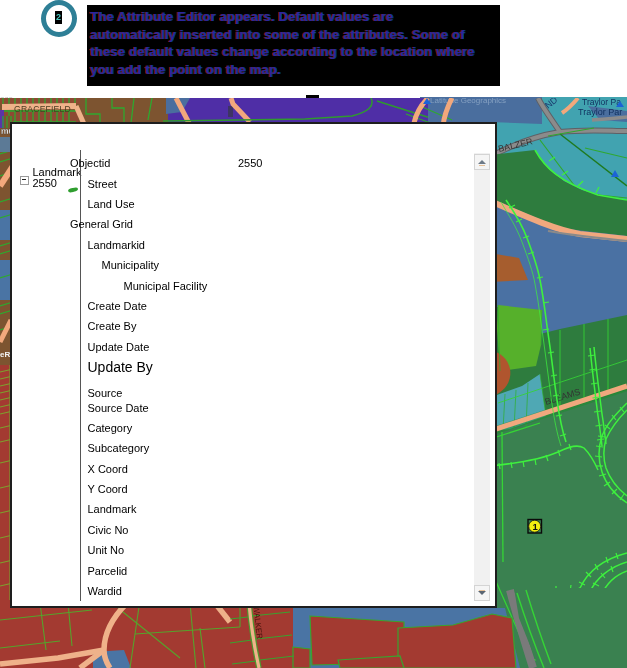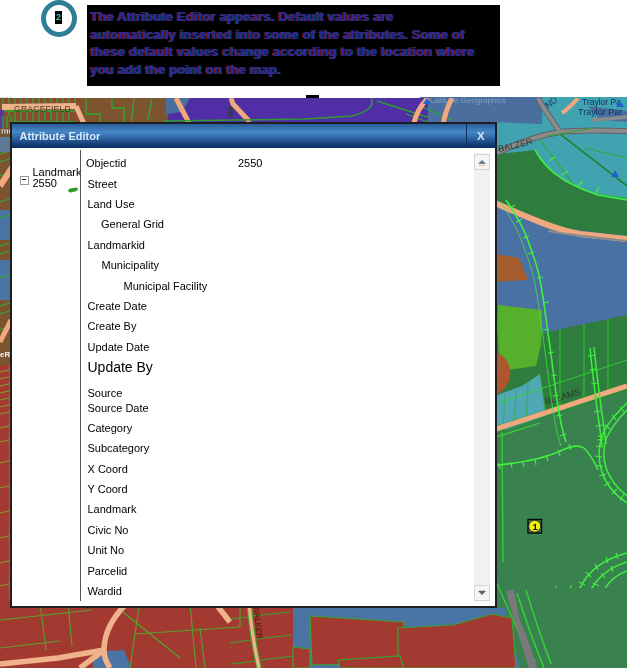--- a/index.html
+++ b/index.html
@@ -330,38 +330,33 @@
   <g stroke="#3aa32f" stroke-width="1.1" fill="none">
     <path d="M230 521 L248 519 M252 518 L290 514"></path>
     <path d="M230 545 L252 542 M256 541 L292 537"></path>
     <path d="M232 566 L256 563 M260 562 L294 558"></path>
   </g>
   <text x="253.5" y="508" font-size="8" fill="#47150c" transform="rotate(84 253.5 508)" font-family="Liberation Sans">WALKER</text>
 </svg>
 
 <div class="abs" style="left:10px;top:122px;width:483px;height:481.5px;background:#fff;border:2px solid #1e1e1e;">
 
-  <div class="abs" style="left:0;top:0;width:483px;height:24px;background:linear-gradient(180deg,#2a5d9b 0%,#4688c8 33%,#2c5f9e 62%,#113a72 88%,#0c2e60 100%);">
-    <div style="position:absolute;left:7.5px;top:0px;height:24px;line-height:24px;font-size:11px;font-weight:bold;color:#d8eafa;">Attribute Editor</div>
-    <div style="position:absolute;left:454px;top:0;width:1px;height:24px;background:#0d2c5e;"></div>
-    <div style="position:absolute;left:465px;top:0px;height:24px;line-height:24px;font-size:11.5px;font-weight:bold;color:#cfe6f8;">X</div>
-  </div>
 
   <div class="abs" style="left:8px;top:51.5px;width:7px;height:7px;border:1px solid #9a9a9a;background:#fff;"></div>
   <div class="abs" style="left:9.5px;top:55px;width:4px;height:1px;background:#222;"></div>
   <div class="abs" style="left:20.5px;top:42.5px;font-size:11px;line-height:11.6px;color:#000;">Landmark<br>2550</div>
   <div class="abs" style="left:55.5px;top:63.5px;width:9.5px;height:3.6px;background:#2f9e2f;border-radius:50%;transform:rotate(-14deg);"></div>
 
   <div class="abs" style="left:68.3px;top:26px;width:1px;height:451px;background:#555;"></div>
 
   <div id="rows">
-    <div class="abs" style="left:74px;top:33.3px;font-size:11px;line-height:13px;color:#000;">Objectid</div>
+    <div class="abs" style="left:58px;top:33.3px;font-size:11px;line-height:13px;color:#000;">Objectid</div>
     <div class="abs" style="left:75.5px;top:53.7px;font-size:11px;line-height:13px;color:#000;">Street</div>
     <div class="abs" style="left:75.5px;top:74.0px;font-size:11px;line-height:13px;color:#000;">Land Use</div>
-    <div class="abs" style="left:89px;top:94.4px;font-size:11px;line-height:13px;color:#000;">General Grid</div>
+    <div class="abs" style="left:58px;top:94.4px;font-size:11px;line-height:13px;color:#000;">General Grid</div>
     <div class="abs" style="left:75.5px;top:114.7px;font-size:11px;line-height:13px;color:#000;">Landmarkid</div>
     <div class="abs" style="left:75.5px;top:135.1px;font-size:11px;line-height:13px;color:#000;padding-left:14px;">Municipality</div>
     <div class="abs" style="left:75.5px;top:155.5px;font-size:11px;line-height:13px;color:#000;padding-left:36px;">Municipal Facility</div>
     <div class="abs" style="left:75.5px;top:175.8px;font-size:11px;line-height:13px;color:#000;">Create Date</div>
     <div class="abs" style="left:75.5px;top:196.2px;font-size:11px;line-height:13px;color:#000;">Create By</div>
     <div class="abs" style="left:75.5px;top:216.5px;font-size:11px;line-height:13px;color:#000;">Update Date</div>
     <div class="abs" style="left:75.5px;top:236.9px;font-size:14px;line-height:13px;color:#000;">Update By</div>
     <div class="abs" style="left:75.5px;top:257.3px;font-size:11px;line-height:13px;color:#000;margin-top:6px;">Source</div>
     <div class="abs" style="left:75.5px;top:277.6px;font-size:11px;line-height:13px;color:#000;">Source Date</div>
     <div class="abs" style="left:75.5px;top:298.0px;font-size:11px;line-height:13px;color:#000;">Category</div>

